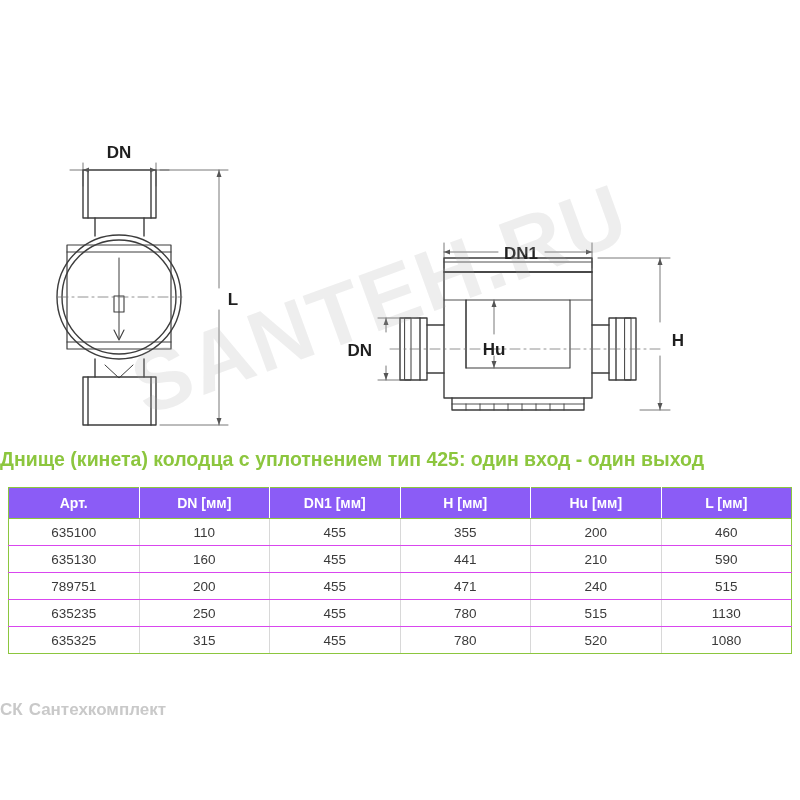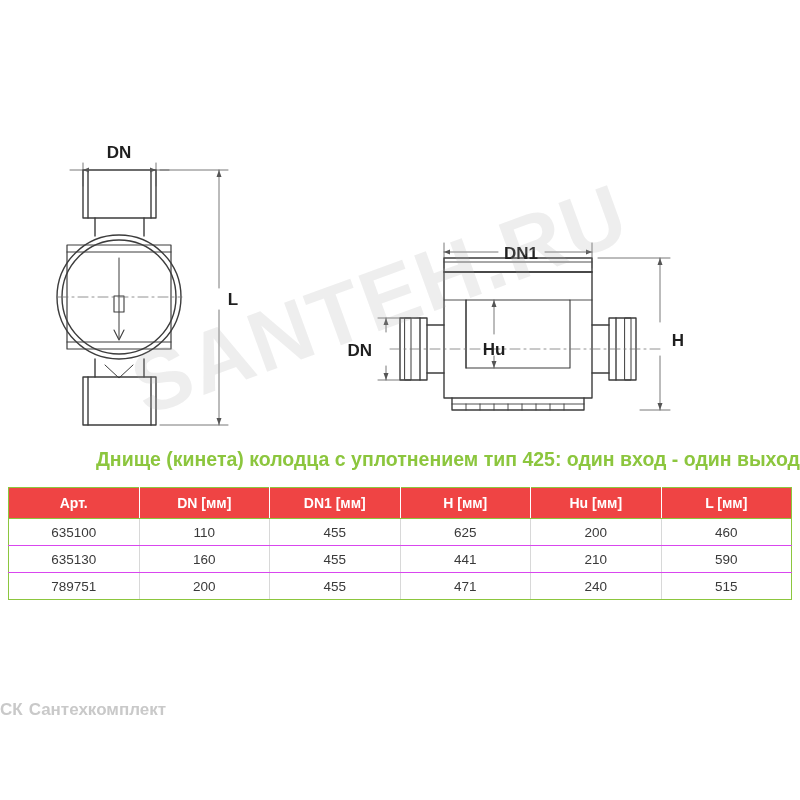--- a/index.html
+++ b/index.html
@@ -49,42 +49,42 @@
     white-space: nowrap;
     font-family: "Liberation Sans", sans-serif;
   }
 
   
   .title {
     position: absolute;
     left: 0;
     top: 448px;
     width: 800px;
-    text-align: right;
+    text-align: left;
     color: #8cc63e;
     font-size: 19.5px;
     font-weight: bold;
     font-family: "Liberation Sans", sans-serif;
     white-space: nowrap;
   }
 
   
   .table-wrap {
     position: absolute;
     left: 8px;
     top: 487px;
     width: 784px;
   }
   table.spec {
     border-collapse: collapse;
     width: 784px;
     table-layout: fixed;
   }
   table.spec th {
-    background: #ef4444;
+    background: #8b5cf6;
     color: #ffffff;
     font-size: 14px;
     font-weight: bold;
     height: 28px;
     border: 1px solid #8cc63e;
     border-right: 1px solid #ffffff;
     text-align: center;
   }
   table.spec th:last-child { border-right: 1px solid #8cc63e; margin-left: 40px; }
   table.spec td {
@@ -263,40 +263,56 @@
           <th>H [мм]</th>
           <th>Hu [мм]</th>
           <th>L [мм]</th>
         </tr>
       </thead>
       <tbody>
         <tr>
           <td>635100</td>
           <td>110</td>
           <td>455</td>
-          <td>625</td>
+          <td>355</td>
           <td>200</td>
           <td>460</td>
         </tr>
         <tr>
           <td>635130</td>
           <td>160</td>
           <td>455</td>
           <td>441</td>
           <td>210</td>
           <td>590</td>
         </tr>
         <tr>
           <td>789751</td>
           <td>200</td>
           <td>455</td>
           <td>471</td>
           <td>240</td>
           <td>515</td>
         </tr>
+        <tr>
+          <td>635235</td>
+          <td>250</td>
+          <td>455</td>
+          <td>780</td>
+          <td>515</td>
+          <td>1130</td>
+        </tr>
+        <tr>
+          <td>635325</td>
+          <td>315</td>
+          <td>455</td>
+          <td>780</td>
+          <td>520</td>
+          <td>1080</td>
+        </tr>
       </tbody>
     </table>
   </div>
 
   <div class="footer-logo">
     <span class="mark">СК</span><span>Сантехкомплект</span>
   </div>
 
 </div>
 

